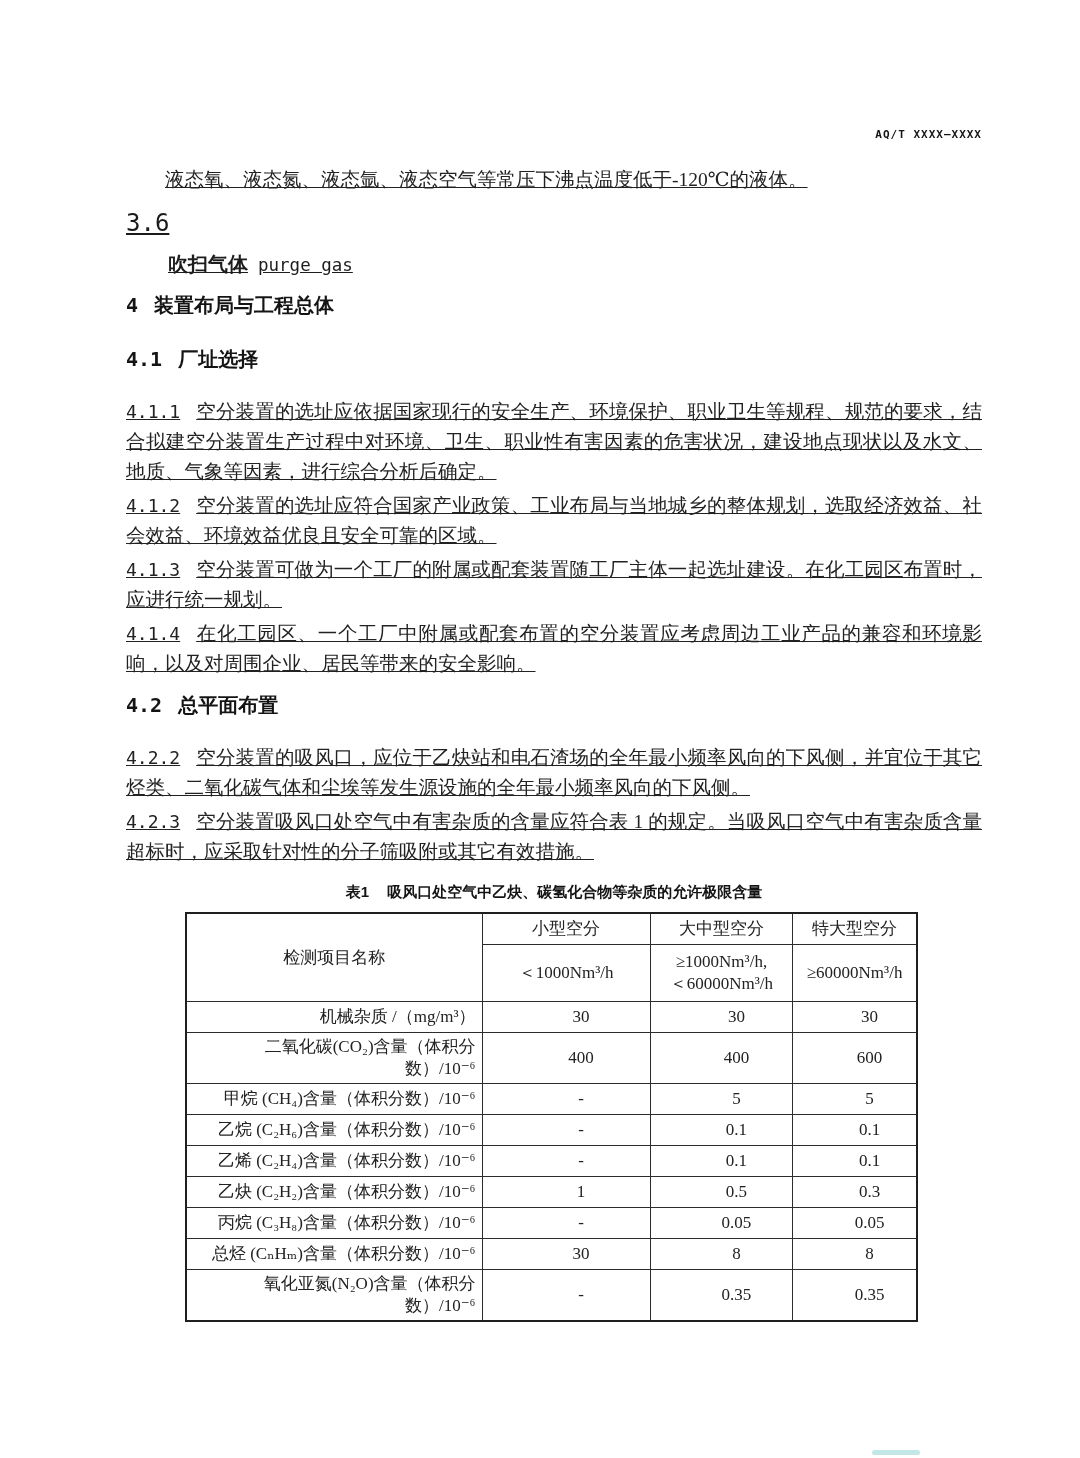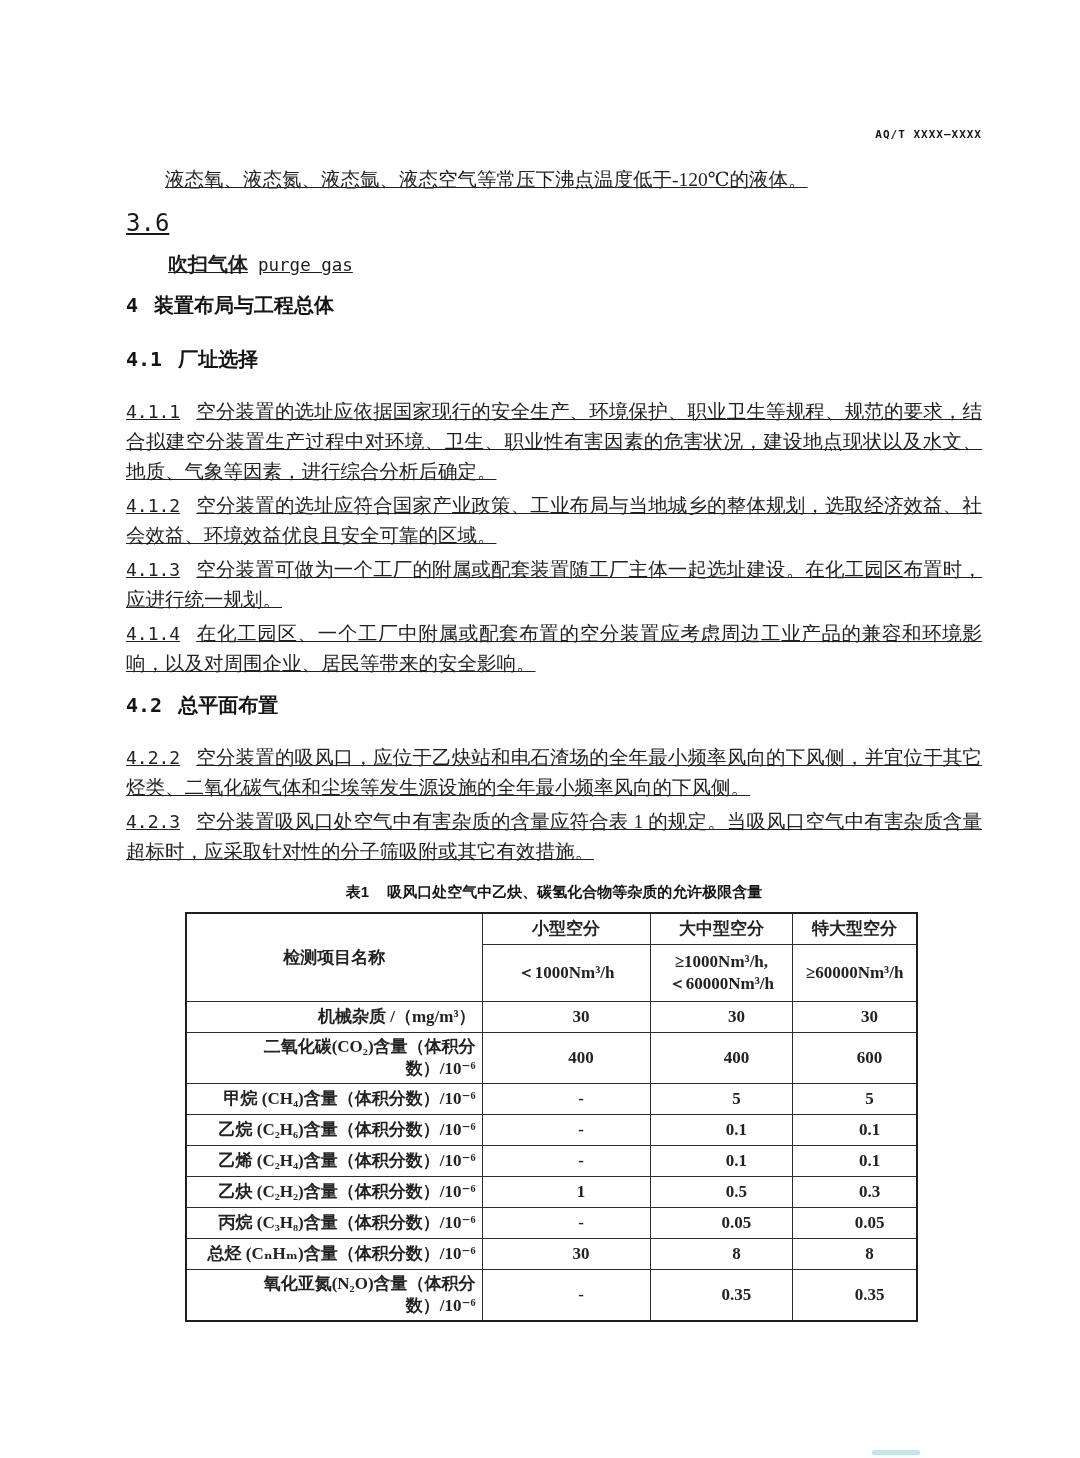--- a/index.html
+++ b/index.html
@@ -57,21 +57,21 @@
   .tbl-title .tt { margin-left:18px; }
 
   table.limits {
     margin:10px 0 0 59px; width:733px;
     border-collapse:collapse; table-layout:fixed;
     border:2.5px solid #1f1f1f;
     font-size:17px; color:#222;
   }
   table.limits th, table.limits td {
     border:1.7px solid #2c2c2c; padding:3px 6px; text-align:center;
-    font-weight:bold; line-height:22px;
+    font-weight:normal; line-height:22px;
   }
   table.limits thead th { height:24px; }
   table.limits thead tr.range-row th { height:50px; }
   table.limits td.lbl { text-align:right; padding-left:8px; }
   table.limits tbody td { height:24px;padding-left:36px; }
 
   .teal-mark {
     position:absolute; left:872px; bottom:3px; width:48px; height:5px;
     border-radius:3px; opacity:0.55;
   }

